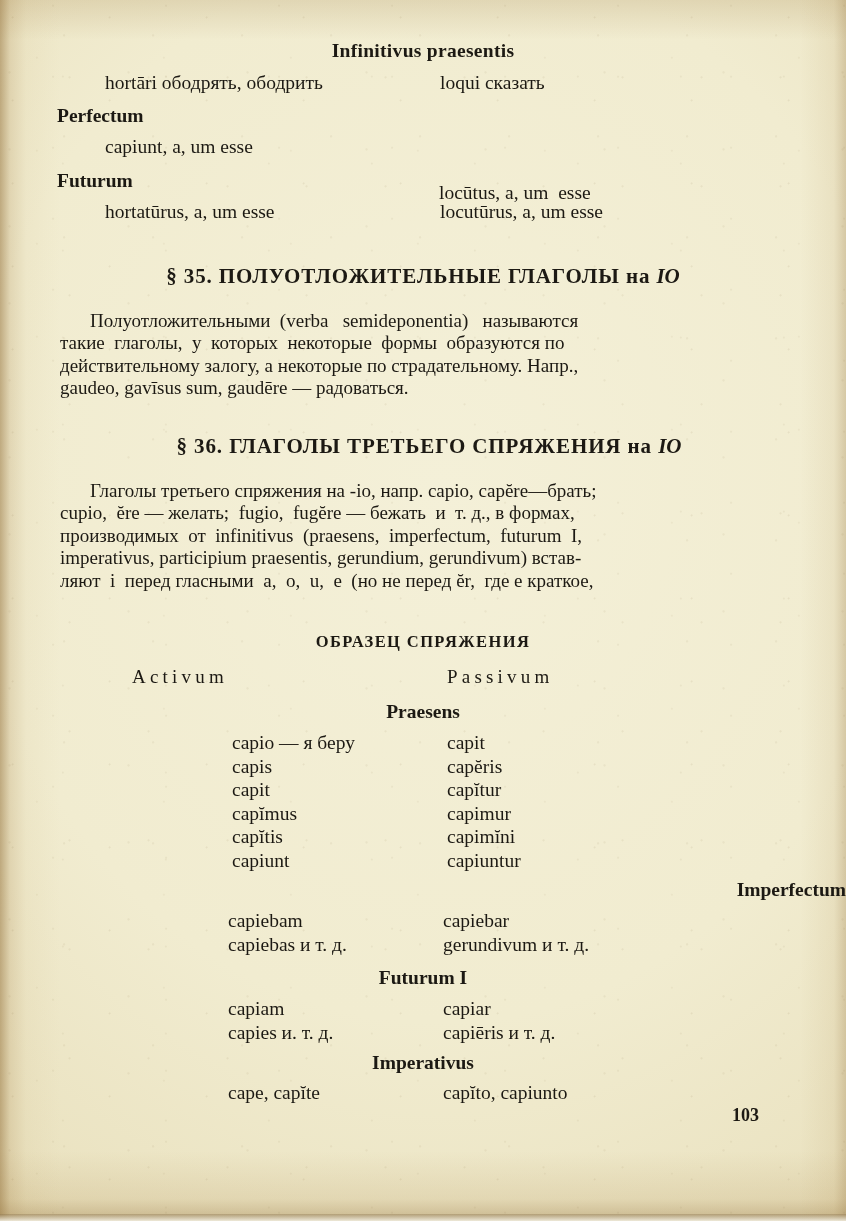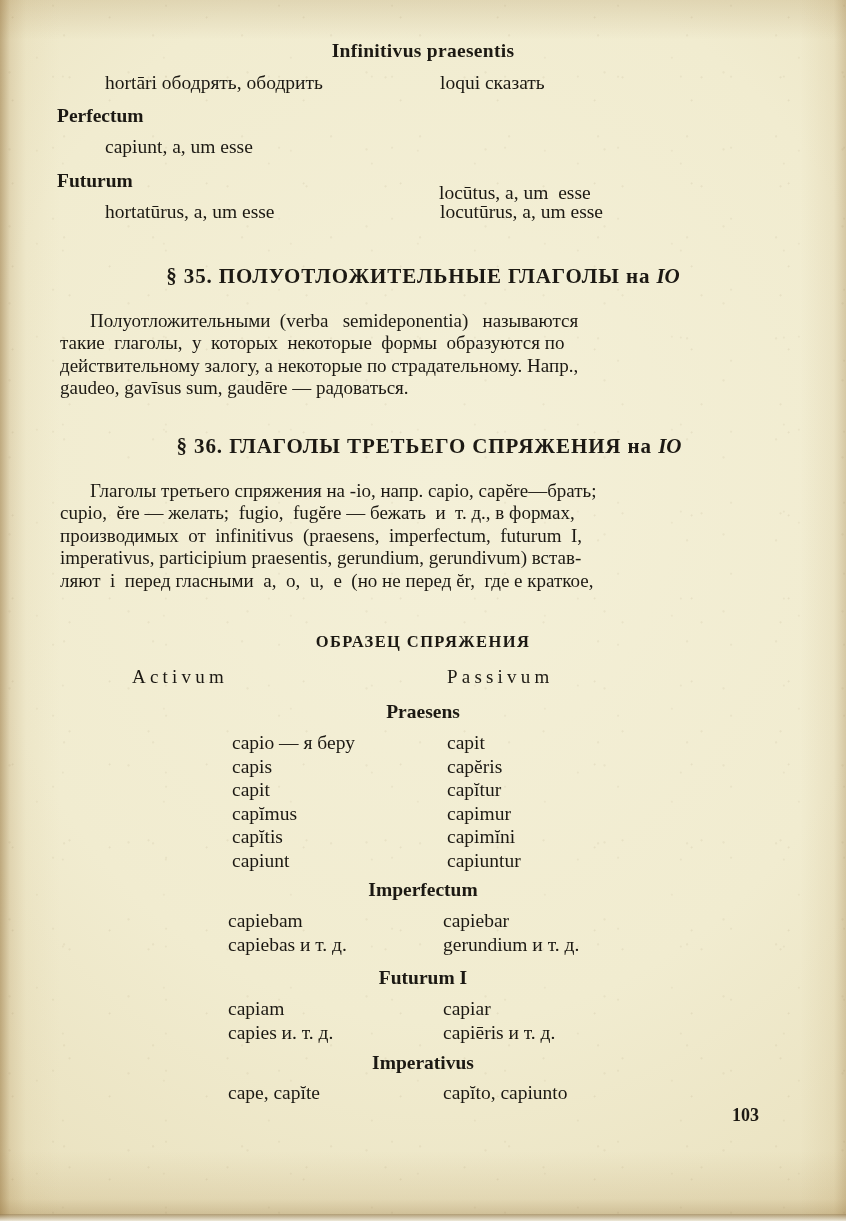--- a/index.html
+++ b/index.html
@@ -198,29 +198,29 @@
   </div>
   <div class="abs" style="left:447px;top:731px;line-height:23.5px;">
     <div class="row-line">capit</div>
     <div class="row-line">capĕris</div>
     <div class="row-line">capĭtur</div>
     <div class="row-line">capimur</div>
     <div class="row-line">capimĭni</div>
     <div class="row-line">capiuntur</div>
   </div>
 
-  <div class="abs tense" style="left:0;right:0;top:879px;">Imperfectum</div>
+  <div class="abs tense" style="left:0;right:0;top:879px;text-align:right;">Imperfectum</div>
 
   <div class="abs" style="left:228px;top:909px;line-height:23.5px;">
     <div class="row-line">capiebam</div>
     <div class="row-line">capiebas и т. д.</div>
   </div>
   <div class="abs" style="left:443px;top:909px;line-height:23.5px;">
     <div class="row-line">capiebar</div>
-    <div class="row-line">gerundium и т. д.</div>
+    <div class="row-line">gerundivum и т. д.</div>
   </div>
 
   <div class="abs tense" style="left:0;right:0;top:967px;">Futurum I</div>
 
   <div class="abs" style="left:228px;top:997px;line-height:23.5px;">
     <div class="row-line">capiam</div>
     <div class="row-line">capies и. т. д.</div>
   </div>
   <div class="abs" style="left:443px;top:997px;line-height:23.5px;">
     <div class="row-line">capiar</div>

